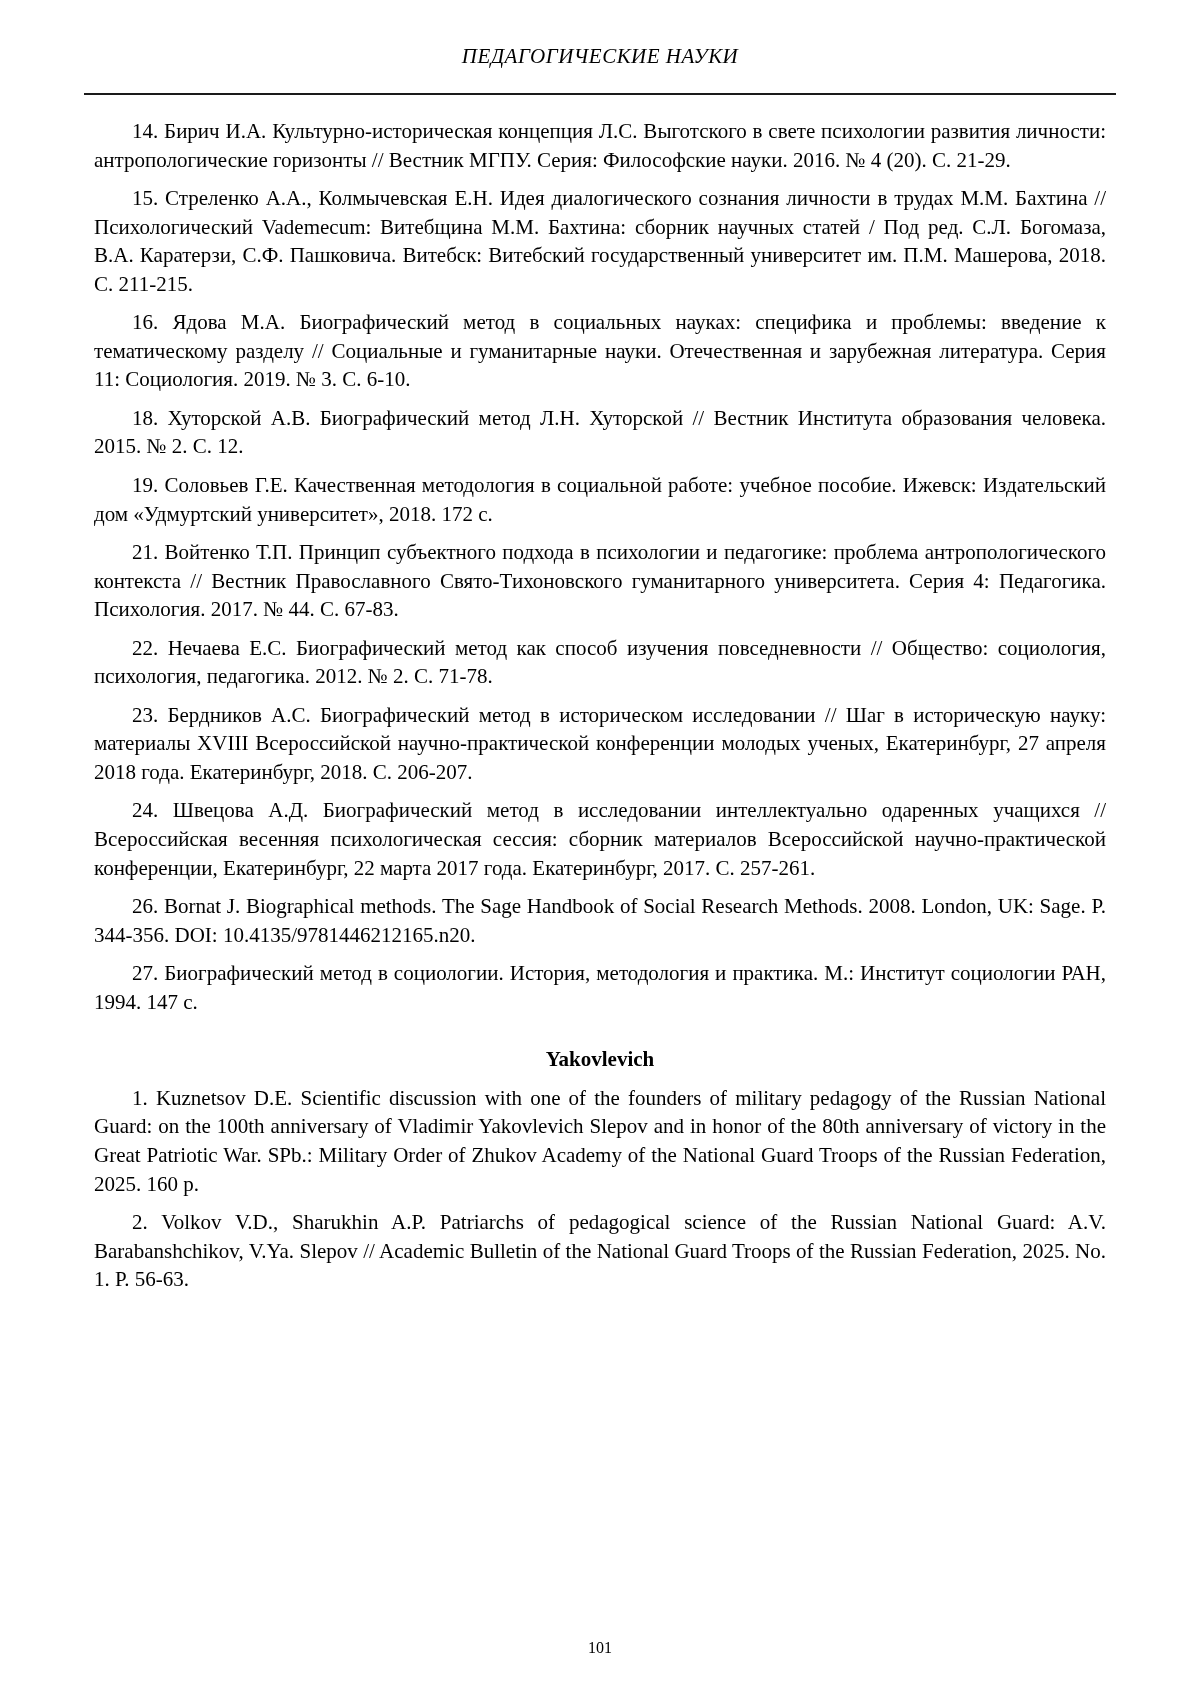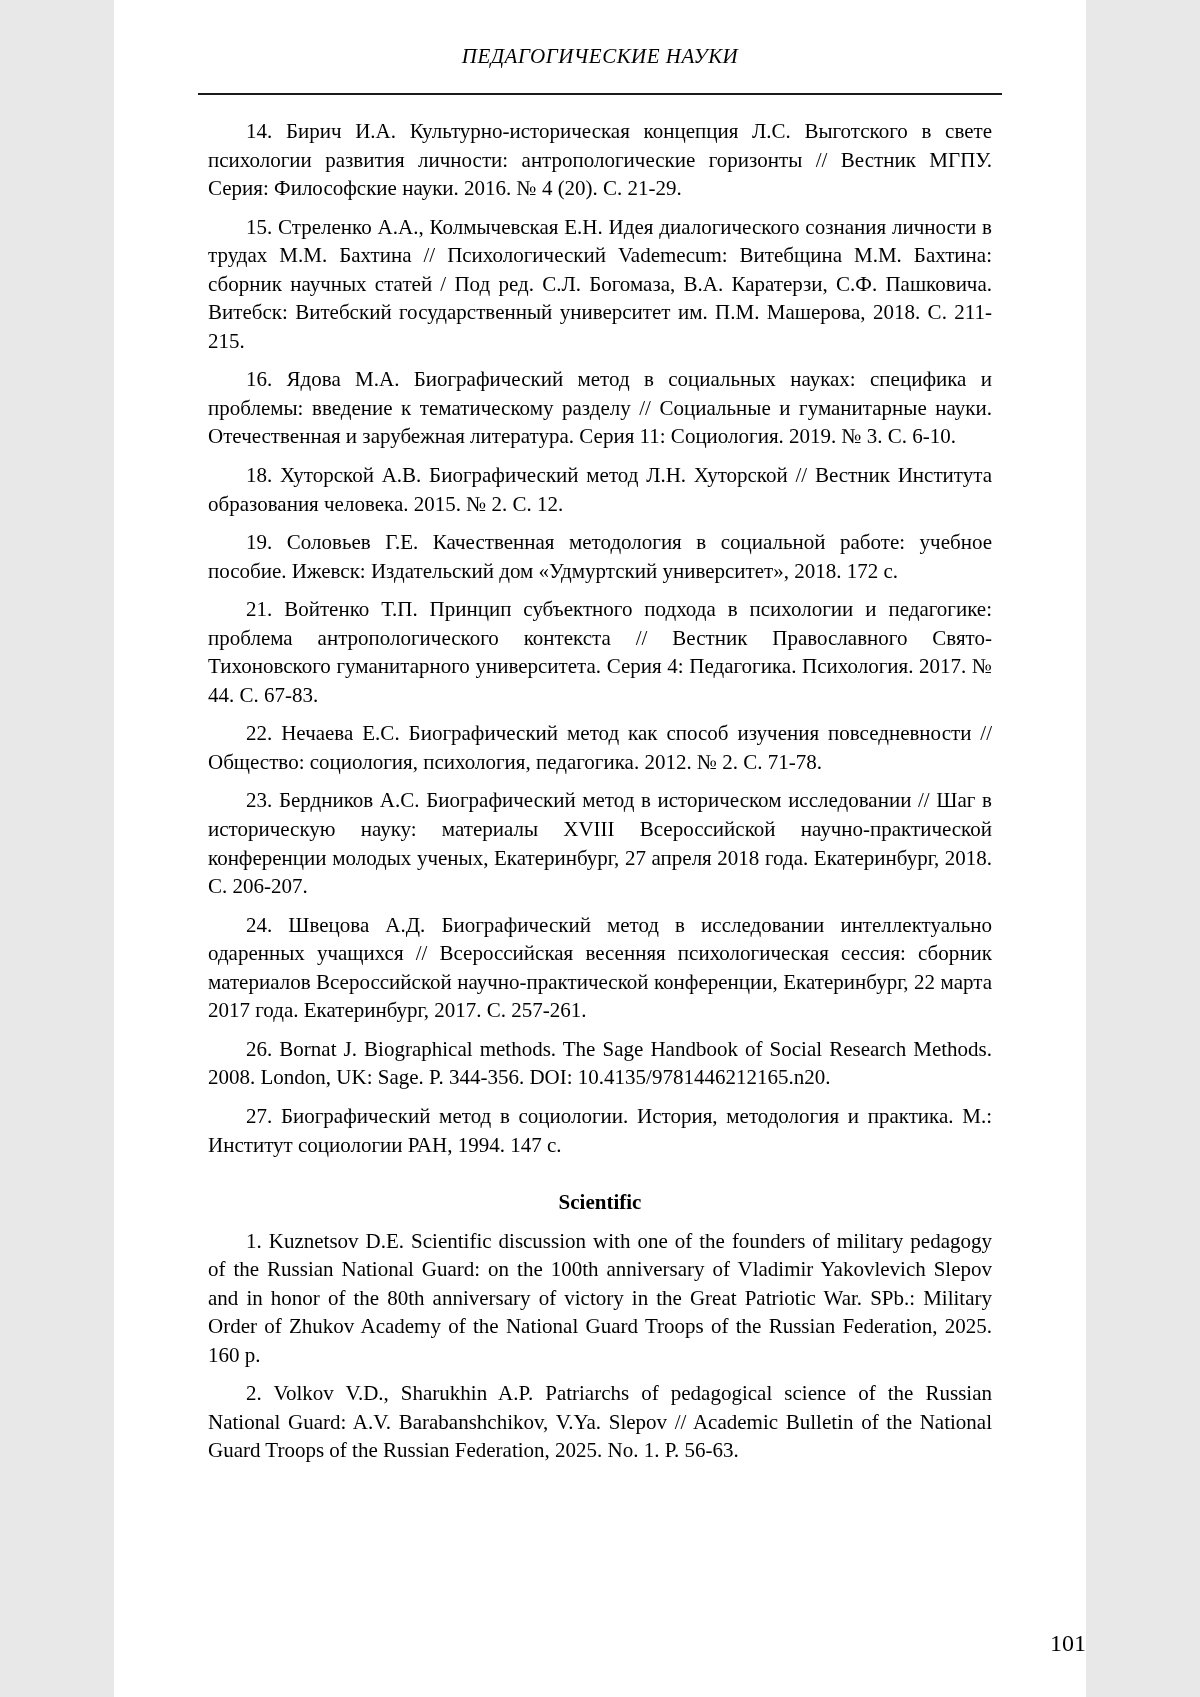--- a/index.html
+++ b/index.html
@@ -1,18 +1,18 @@
 <!DOCTYPE html>
 <html lang="ru"><head>
 <meta charset="utf-8">
 <style>
   * { margin: 0; padding: 0; box-sizing: border-box; }
   html, body { background: #e8e8e8; }
   .page {
-    width: 972px;
+    width: 1200px;
     height: 1697px;
     margin: 0 auto;
     background: #ffffff;
     position: relative;
     padding: 44px 84px 0 84px;
     font-family: "Liberation Serif", "DejaVu Serif", serif;
     color: #000000;
   }
   .header {
     border-bottom: 2px solid #1a1a1a;
@@ -41,22 +41,22 @@
     font-size: 21px;
     line-height: 1.36;
     margin-top: 29px;
     margin-bottom: 0;
   }
   .page-number {
     position: absolute;
     bottom: 40px;
     left: 0;
     right: 0;
-    text-align: right;
-    font-size: 24px;
+    text-align: center;
+    font-size: 16px;
   }
 </style>
 </head>
 <body>
 
 <div class="page">
 
   <div class="header">
     <div class="header-title">ПЕДАГОГИЧЕСКИЕ НАУКИ</div>
   </div>
@@ -67,21 +67,21 @@
     <p class="ref">16. Ядова М.А. Биографический метод в социальных науках: специфика и проблемы: введение к тематическому разделу // Социальные и гуманитарные науки. Отечественная и зарубежная литература. Серия 11: Социология. 2019. № 3. С. 6-10.</p>
     <p class="ref">18. Хуторской А.В. Биографический метод Л.Н. Хуторской // Вестник Института образования человека. 2015. № 2. С. 12.</p>
     <p class="ref">19. Соловьев Г.Е. Качественная методология в социальной работе: учебное пособие. Ижевск: Издательский дом «Удмуртский университет», 2018. 172 с.</p>
     <p class="ref">21. Войтенко Т.П. Принцип субъектного подхода в психологии и педагогике: проблема антропологического контекста // Вестник Православного Свято-Тихоновского гуманитарного университета. Серия 4: Педагогика. Психология. 2017. № 44. С. 67-83.</p>
     <p class="ref">22. Нечаева Е.С. Биографический метод как способ изучения повседневности // Общество: социология, психология, педагогика. 2012. № 2. С. 71-78.</p>
     <p class="ref">23. Бердников А.С. Биографический метод в историческом исследовании // Шаг в историческую науку: материалы XVIII Всероссийской научно-практической конференции молодых ученых, Екатеринбург, 27 апреля 2018 года. Екатеринбург, 2018. С. 206-207.</p>
     <p class="ref">24. Швецова А.Д. Биографический метод в исследовании интеллектуально одаренных учащихся // Всероссийская весенняя психологическая сессия: сборник материалов Всероссийской научно-практической конференции, Екатеринбург, 22 марта 2017 года. Екатеринбург, 2017. С. 257-261.</p>
     <p class="ref">26. Bornat J. Biographical methods. The Sage Handbook of Social Research Methods. 2008. London, UK: Sage. P. 344-356. DOI: 10.4135/9781446212165.n20.</p>
     <p class="ref">27. Биографический метод в социологии. История, методология и практика. М.: Институт социологии РАН, 1994. 147 с.</p>
 
-    <h3 class="refs-heading">Scientific</h3>
+    <h3 class="refs-heading">Yakovlevich</h3>
 
     <p class="ref">1. Kuznetsov D.E. Scientific discussion with one of the founders of military pedagogy of the Russian National Guard: on the 100th anniversary of Vladimir Yakovlevich Slepov and in honor of the 80th anniversary of victory in the Great Patriotic War. SPb.: Military Order of Zhukov Academy of the National Guard Troops of the Russian Federation, 2025. 160 p.</p>
     <p class="ref">2. Volkov V.D., Sharukhin A.P. Patriarchs of pedagogical science of the Russian National Guard: A.V. Barabanshchikov, V.Ya. Slepov // Academic Bulletin of the National Guard Troops of the Russian Federation, 2025. No. 1. P. 56-63.</p>
   </div>
 
   <div class="page-number">101</div>
 
 </div>
 
 </body></html>

